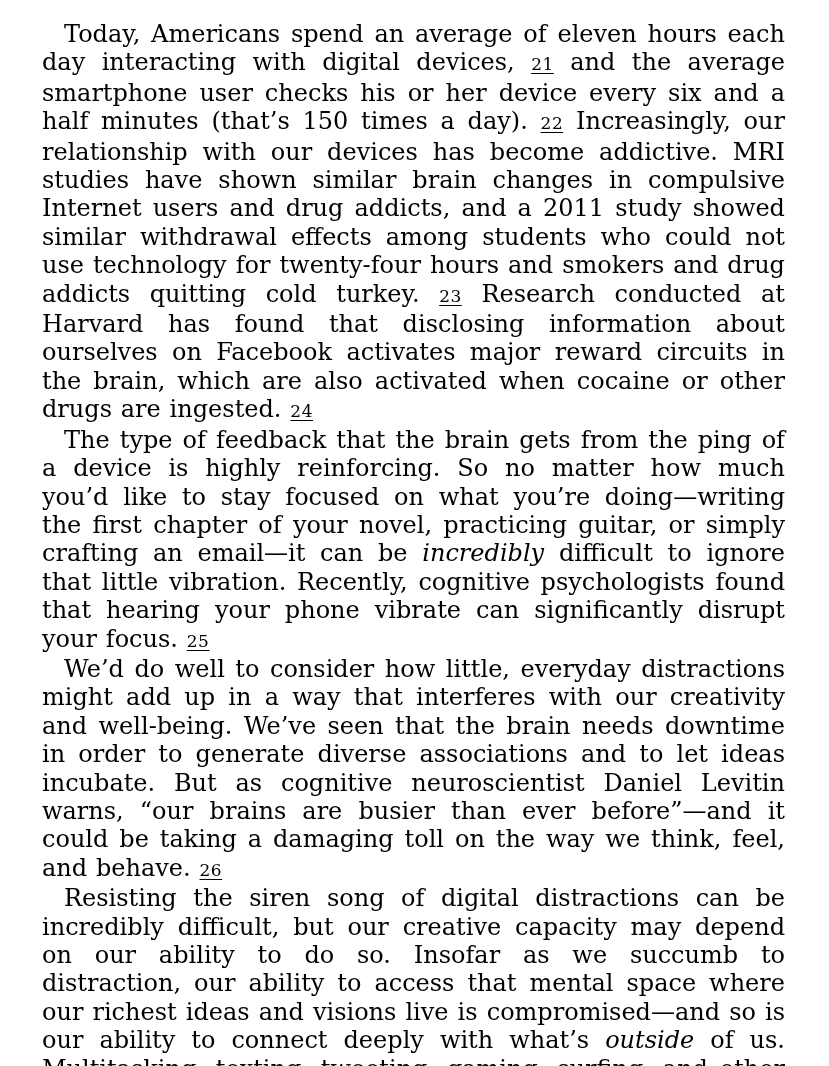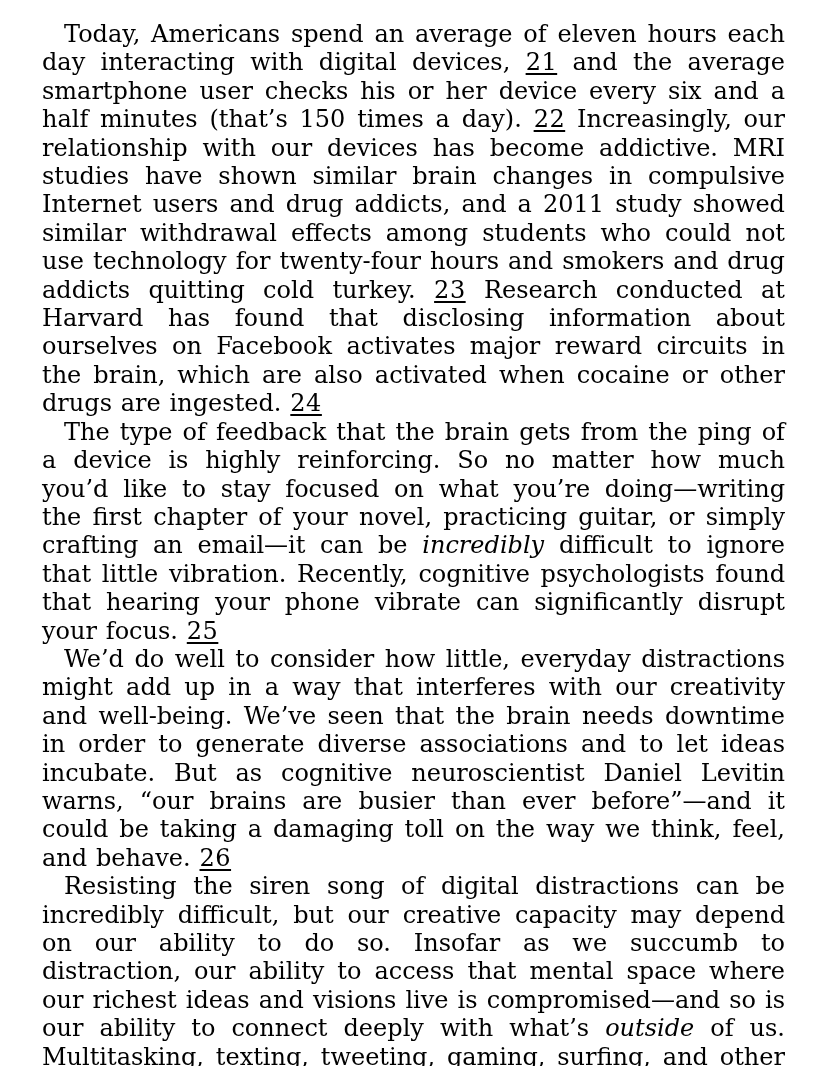--- a/index.html
+++ b/index.html
@@ -28,21 +28,21 @@
     color: #000000;
     text-align: justify;
     text-indent: 22px;
     word-spacing: 0.05em;
   }
   .text-column em {
     font-style: italic;
   }
   a.noteref {
     font-family: "DejaVu Serif", "Liberation Serif", serif;
-    font-size: 24px;
+    font-size: 17px;
     color: #000000;
     text-decoration: underline;
     text-underline-offset: 3px;
     letter-spacing: 0.5px;
     cursor: pointer;
   }
 </style>
 </head>
 <body>
 

